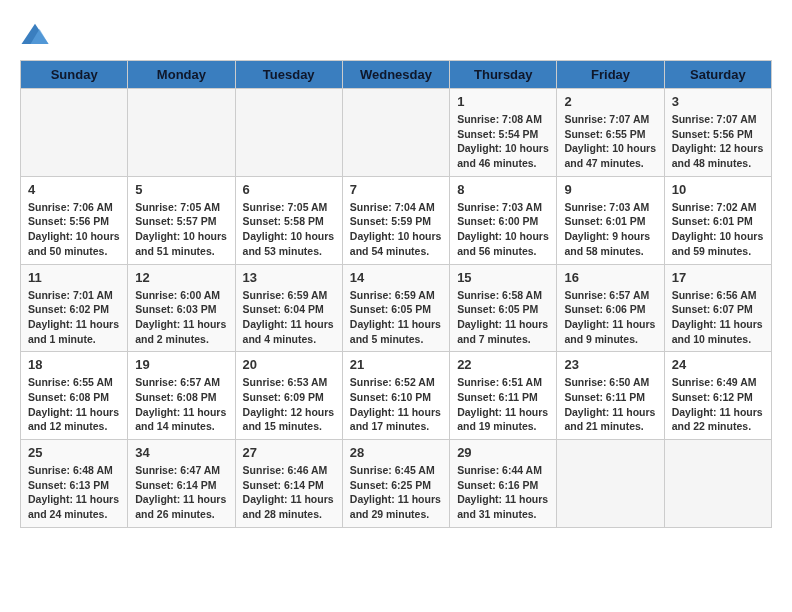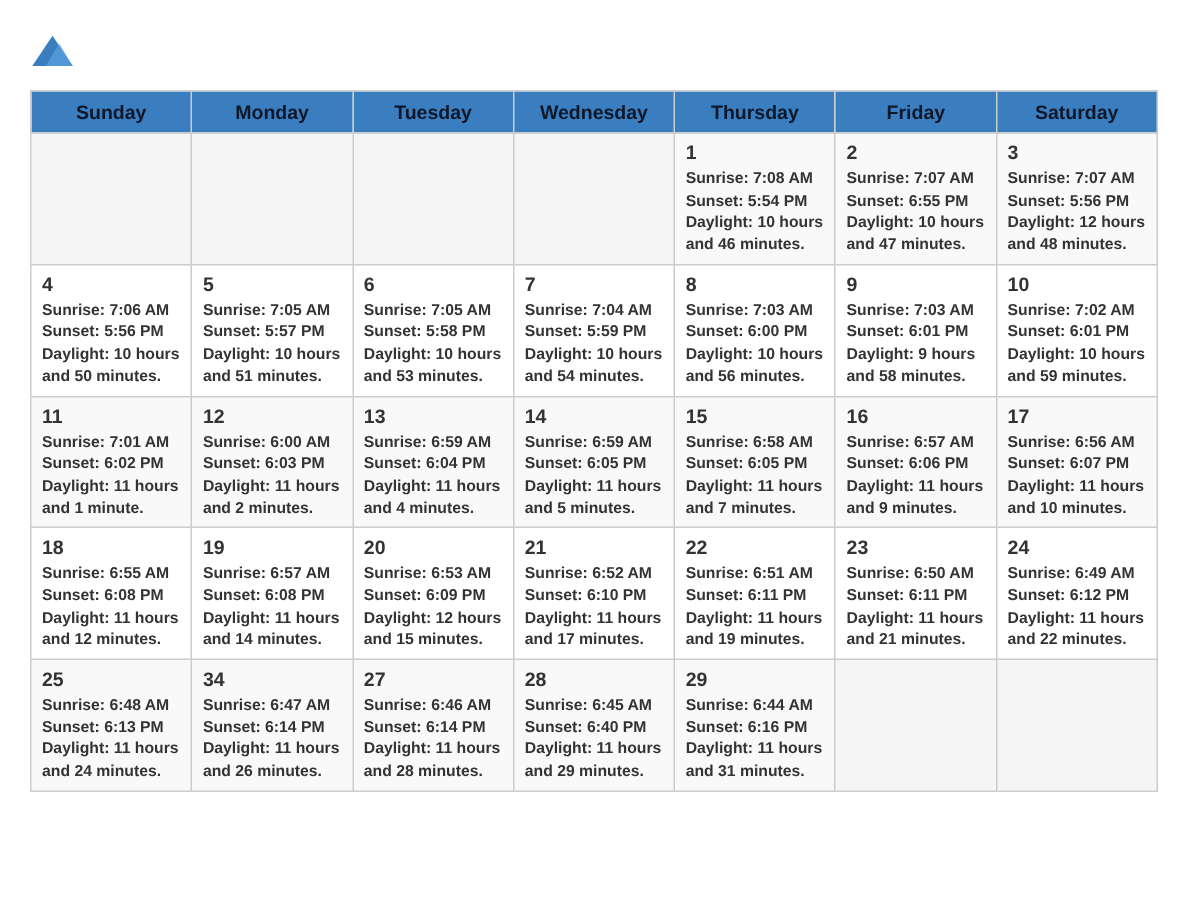--- a/index.html
+++ b/index.html
@@ -342,21 +342,21 @@
         <div class="cell-info">
           <span>Sunrise: 6:46 AM</span><br>
           <span>Sunset: 6:14 PM</span><br>
           <span>Daylight: 11 hours and 28 minutes.</span>
         </div>
       </td>
         <td>
         <span class="day-number">28</span>
         <div class="cell-info">
           <span>Sunrise: 6:45 AM</span><br>
-          <span>Sunset: 6:40 PM</span><br>
+          <span>Sunset: 6:25 PM</span><br>
           <span>Daylight: 11 hours and 29 minutes.</span>
         </div>
       </td>
         <td>
         <span class="day-number">29</span>
         <div class="cell-info">
           <span>Sunrise: 6:44 AM</span><br>
           <span>Sunset: 6:16 PM</span><br>
           <span>Daylight: 11 hours and 31 minutes.</span>
         </div>

